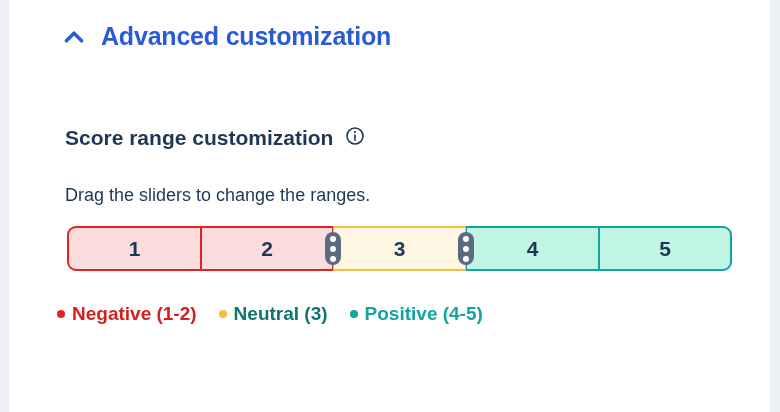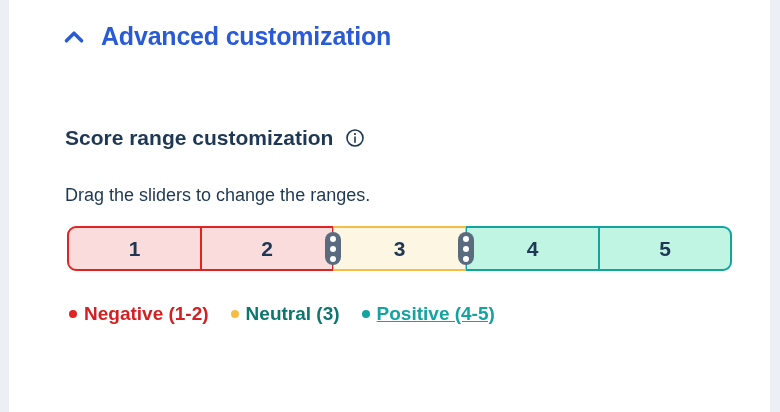--- a/index.html
+++ b/index.html
@@ -48,21 +48,21 @@
     letter-spacing: -0.2px;
     white-space: nowrap;
   }
 
   
   .sub-header {
     position: absolute;
     left: 56px;
     top: 126px;
     display: flex;
-    align-items: center;
+    align-items: flex-start;
     gap: 12px;
   }
   .sub-title {
     font-size: 21px;
     font-weight: bold;
     color: #1d3754;
     white-space: nowrap;
   }
   .info-icon {
     width: 20px;
@@ -131,21 +131,21 @@
   .handle .dot {
     width: 6px;
     height: 6px;
     border-radius: 50%;
     background: #ffffff;
   }
 
   
   .legend {
     position: absolute;
-    left: 60px;
+    left: 48px;
     top: 303px;
     display: flex;
     align-items: center;
     gap: 22px;
   }
   .legend-item {
     display: flex;
     align-items: center;
     gap: 7px;
     font-size: 19px;
@@ -225,17 +225,17 @@
     <div class="legend-item">
       <span class="legend-dot" style="background:#e02424;"></span>
       <span style="color:#d42020;">Negative (1-2)</span>
     </div>
     <div class="legend-item">
       <span class="legend-dot" style="background:#f5bd46;"></span>
       <span style="color:#0f766e;">Neutral (3)</span>
     </div>
     <div class="legend-item">
       <span class="legend-dot" style="background:#13a3a0;"></span>
-      <span style="color:#13a3a0;text-decoration:underline;">Positive (4-5)</span>
+      <span style="color:#13a3a0;">Positive (4-5)</span>
     </div>
   </div>
 
 </div>
 
 </body></html>

